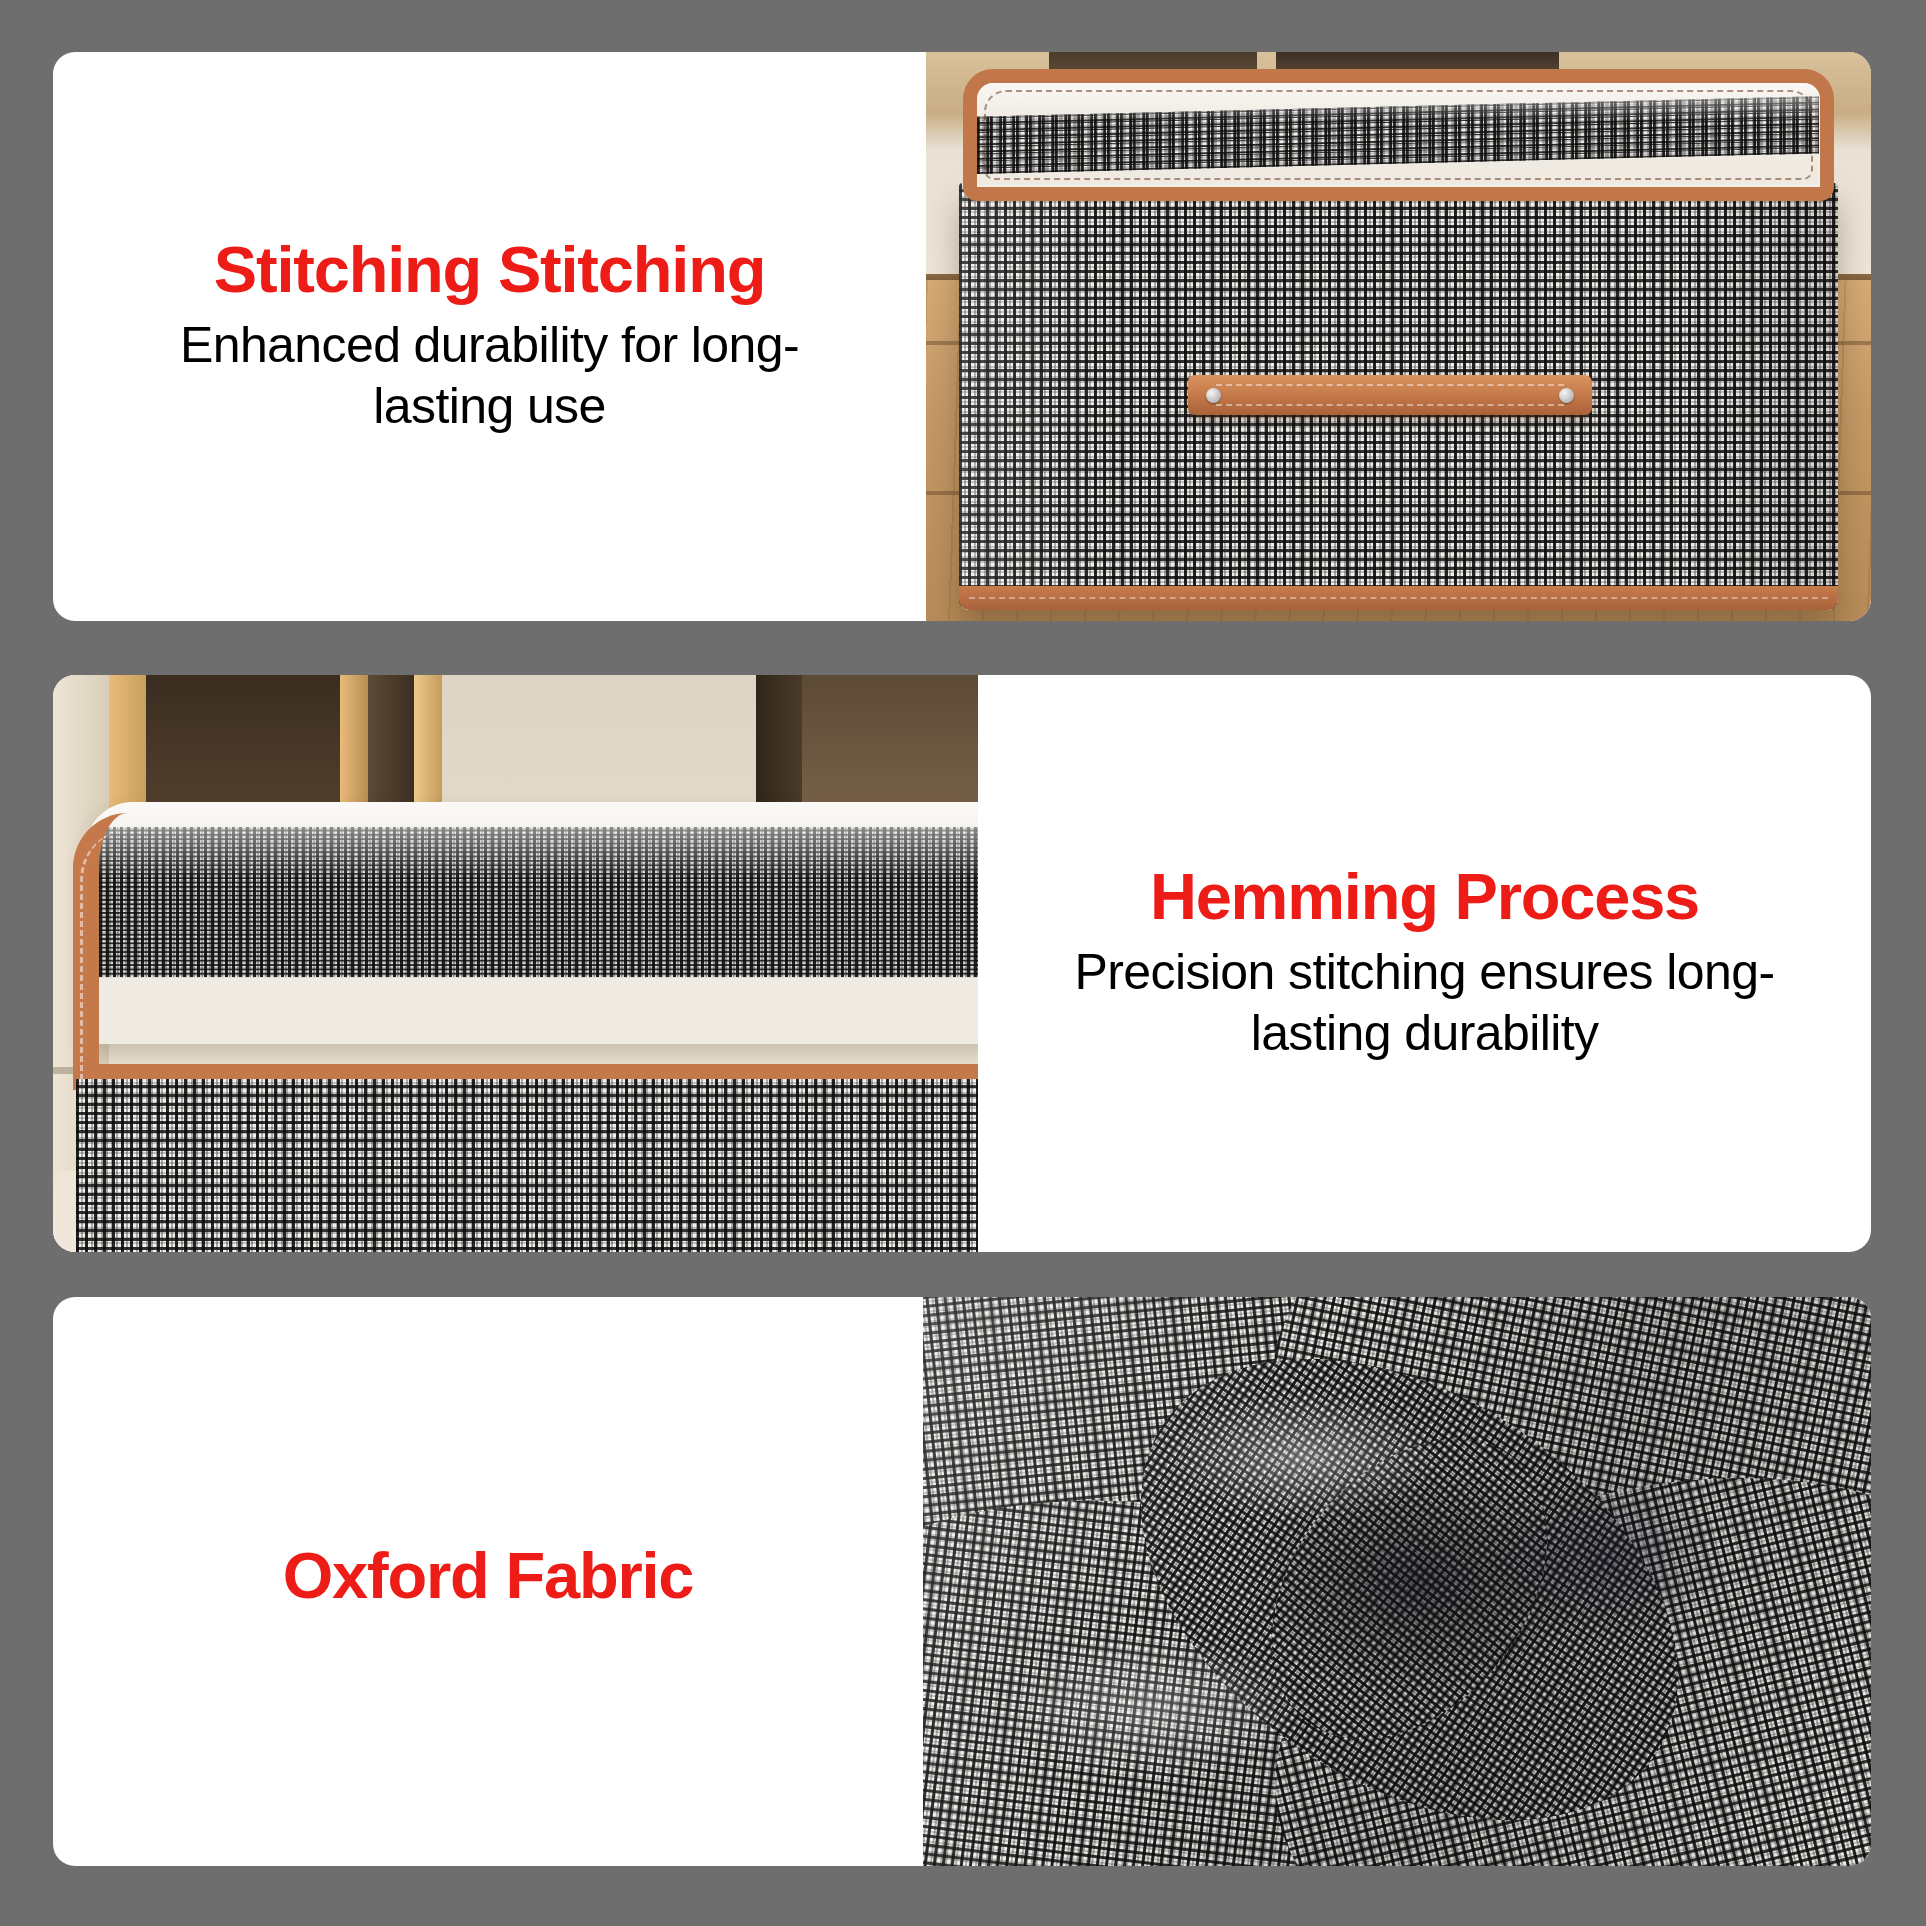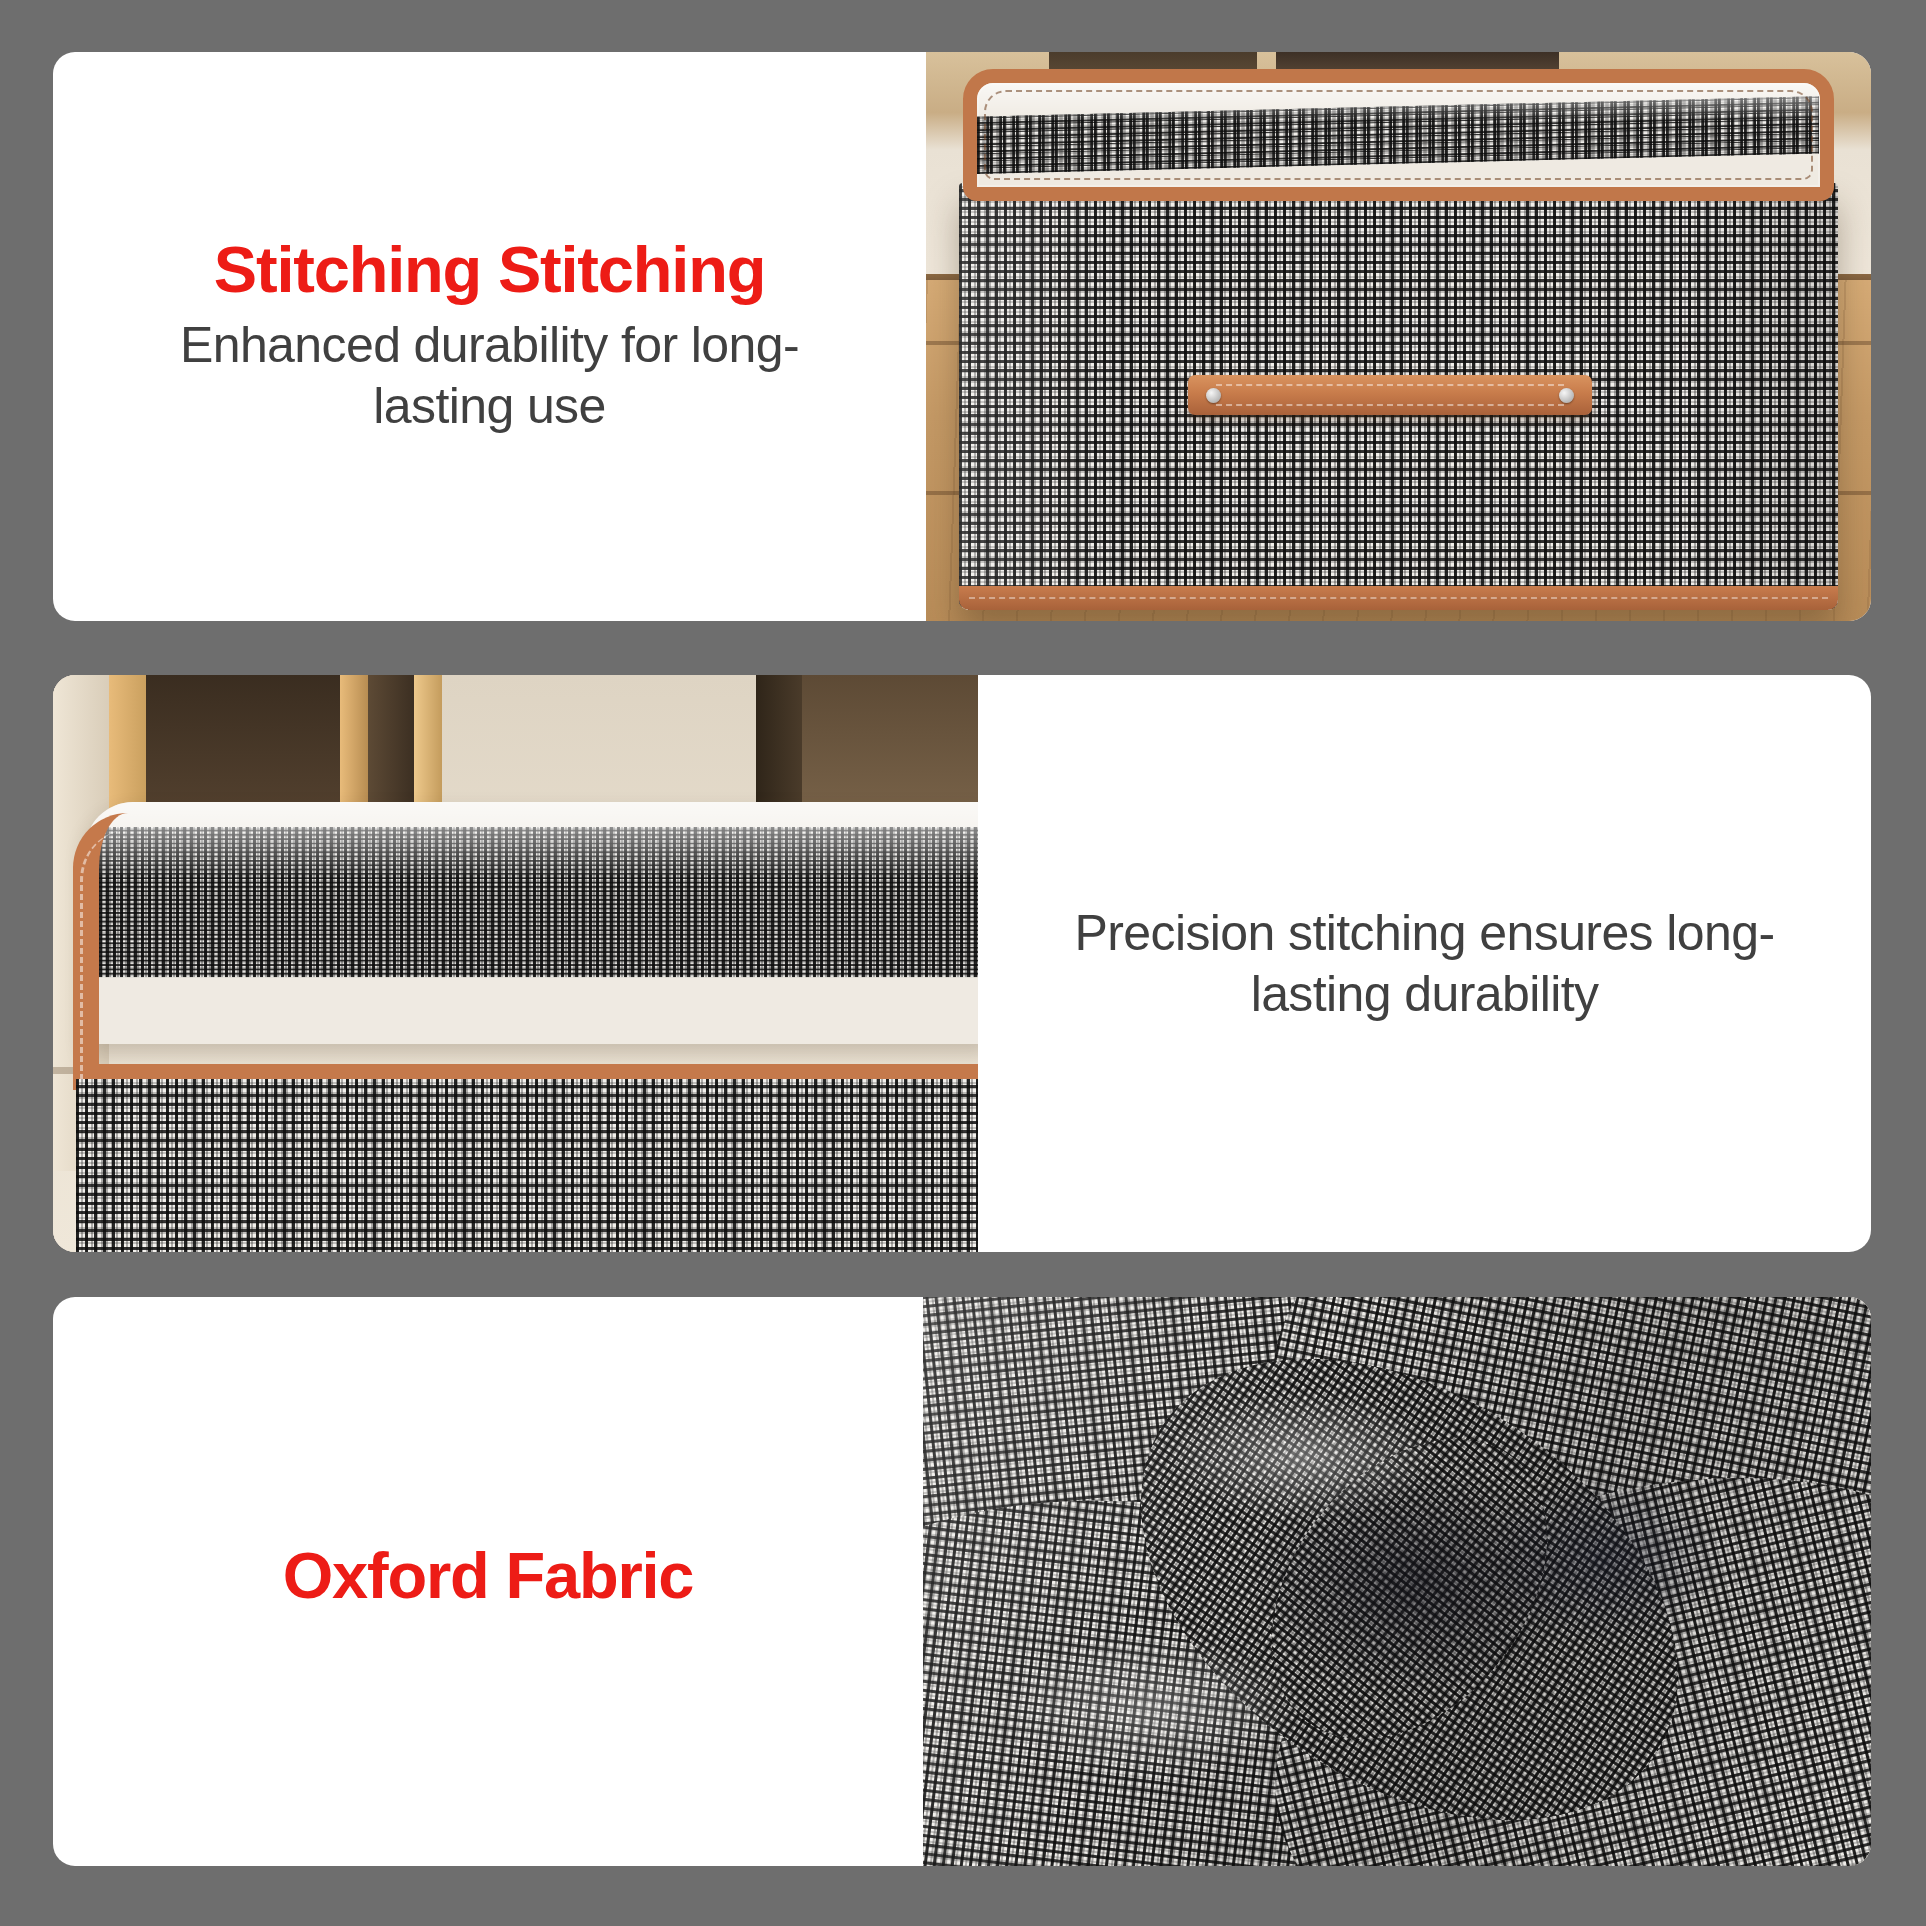--- a/index.html
+++ b/index.html
@@ -51,21 +51,21 @@
   .feature-title {
     color: #ed1c16;
     font-size: 65px;
     font-weight: 700;
     line-height: 1.04;
     letter-spacing: -1.2px;
     margin: 0 0 12px 0;
     white-space: nowrap;
   }
   .feature-desc {
-    color: #404040;
+    color: #000000;
     font-size: 50px;
     font-weight: 400;
     line-height: 1.22;
     letter-spacing: -0.6px;
     margin: 0;
     max-width: 733px;
   }
   #card-1 .feature-desc { max-width: 653px; }
   #card-2 .feature-desc { max-width: 733px; }
   #card-3 .feature-desc { max-width: 634px; }
@@ -413,20 +413,21 @@
           <div class="lid-slab-top"></div>
         </div>
         <div class="lid-piping"></div>
         <div class="base-panel">
           <div class="weave"></div>
         </div>
       </div>
     </div>
 
     <div class="text-block">
+      <h2 class="feature-title">Hemming Process</h2>
       <p class="feature-desc">Precision stitching ensures long-lasting durability</p>
     </div>
 
   </div>
 
   <div class="card" id="card-3">
 
     <div class="text-block">
       <h2 class="feature-title">Oxford Fabric</h2>
     </div>

